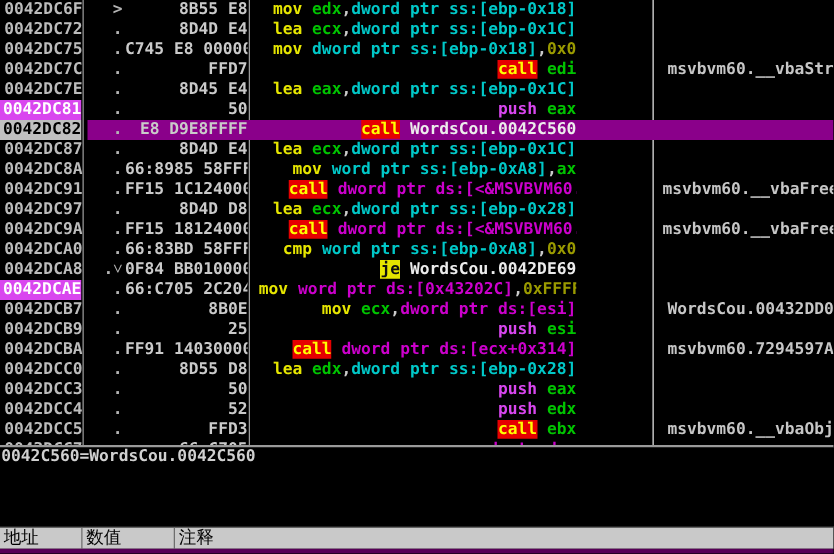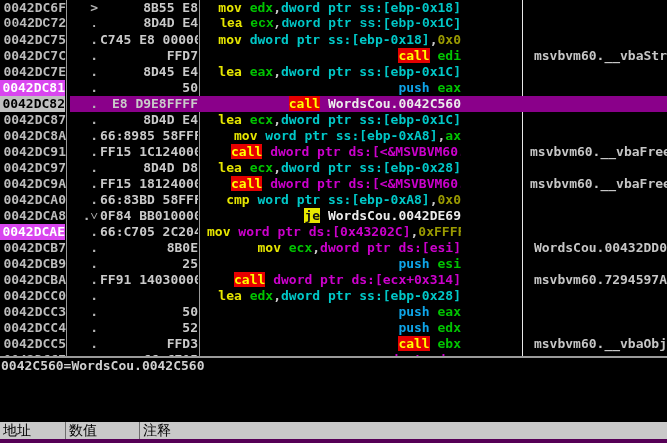--- a/index.html
+++ b/index.html
@@ -21,21 +21,21 @@
   .instr{left:207px;width:254px;}
   .comment{left:530px;width:137px;color:#c6c6c6;}
   
   .seg.mn{color:#e6e600;}
   .seg.reg{color:#00c400;}
   .seg.stk{color:#00c8c8;}
   .seg.mem{color:#cc00cc;}
   .seg.imm{color:#9a9a00;}
   .seg.pun{color:#cacaca;}
   .seg.wht{color:#ececec;}
-  .seg.push{color:#0ea5e9;}
+  .seg.push{color:#d946ef;}
   .seg.callhl{color:#ffff00;background:#e60000;margin-left:24px;}
   .seg.jehl{color:#101010;background:#e6e600;}
   
   #pane-sep{position:absolute;left:0;top:356px;width:667px;height:2px;background:#9a9a9a;}
   #infopane{position:absolute;left:0;top:358px;width:667px;height:76px;background:#000;}
   #info-line{position:absolute;left:1px;top:0;height:16px;line-height:16px;color:#d0d0d0;white-space:nowrap;}
   
   #footer{position:absolute;left:0;top:421px;width:667px;height:18px;background:#c9c9c9;
           border-top:1px solid #000;box-sizing:border-box;
           font-family:"DejaVu Sans",sans-serif;font-weight:normal;font-size:14px;color:#000;}
@@ -56,21 +56,21 @@
     <div class="vline" style="left:199px"></div>
     <div class="vline bright" style="left:522px"></div>
 
   <div class="row" style="top: 0px;">
         <div class="cell addr">0042DC6F</div>
         <div class="cell mark">&gt;</div>
         <div class="cell bytes">8B55 E8</div>
         <div class="cell instr"><span class="seg mn">mov </span><span class="seg reg">edx</span><span class="seg pun">,</span><span class="seg stk">dword ptr ss:[ebp-0x18]</span></div>
         <div class="cell comment"></div>
       </div>
-      <div class="row" style="top: 16px; font-family: Liberation Mono, monospace;">
+      <div class="row" style="top: 16px;">
         <div class="cell addr">0042DC72</div>
         <div class="cell mark">.</div>
         <div class="cell bytes">8D4D E4</div>
         <div class="cell instr"><span class="seg mn">lea </span><span class="seg reg">ecx</span><span class="seg pun">,</span><span class="seg stk">dword ptr ss:[ebp-0x1C]</span></div>
         <div class="cell comment"></div>
       </div>
       <div class="row" style="top: 32px;">
         <div class="cell addr">0042DC75</div>
         <div class="cell mark">.</div>
         <div class="cell bytes">C745 E8 00000000</div>
@@ -179,20 +179,21 @@
       <div class="row" style="top: 272px;">
         <div class="cell addr">0042DCBA</div>
         <div class="cell mark">.</div>
         <div class="cell bytes">FF91 14030000</div>
         <div class="cell instr"><span class="seg callhl">call</span><span class="seg pun"> </span><span class="seg mem">dword ptr ds:[ecx+0x314]</span></div>
         <div class="cell comment">msvbvm60.7294597A</div>
       </div>
       <div class="row" style="top: 288px;">
         <div class="cell addr">0042DCC0</div>
         <div class="cell mark">.</div>
+        <div class="cell bytes">8D55 D8</div>
         <div class="cell instr"><span class="seg mn">lea </span><span class="seg reg">edx</span><span class="seg pun">,</span><span class="seg stk">dword ptr ss:[ebp-0x28]</span></div>
         <div class="cell comment"></div>
       </div>
       <div class="row" style="top: 304px;">
         <div class="cell addr">0042DCC3</div>
         <div class="cell mark">.</div>
         <div class="cell bytes">50</div>
         <div class="cell instr"><span class="seg push">push</span><span class="seg pun"> </span><span class="seg reg">eax</span></div>
         <div class="cell comment"></div>
       </div>

